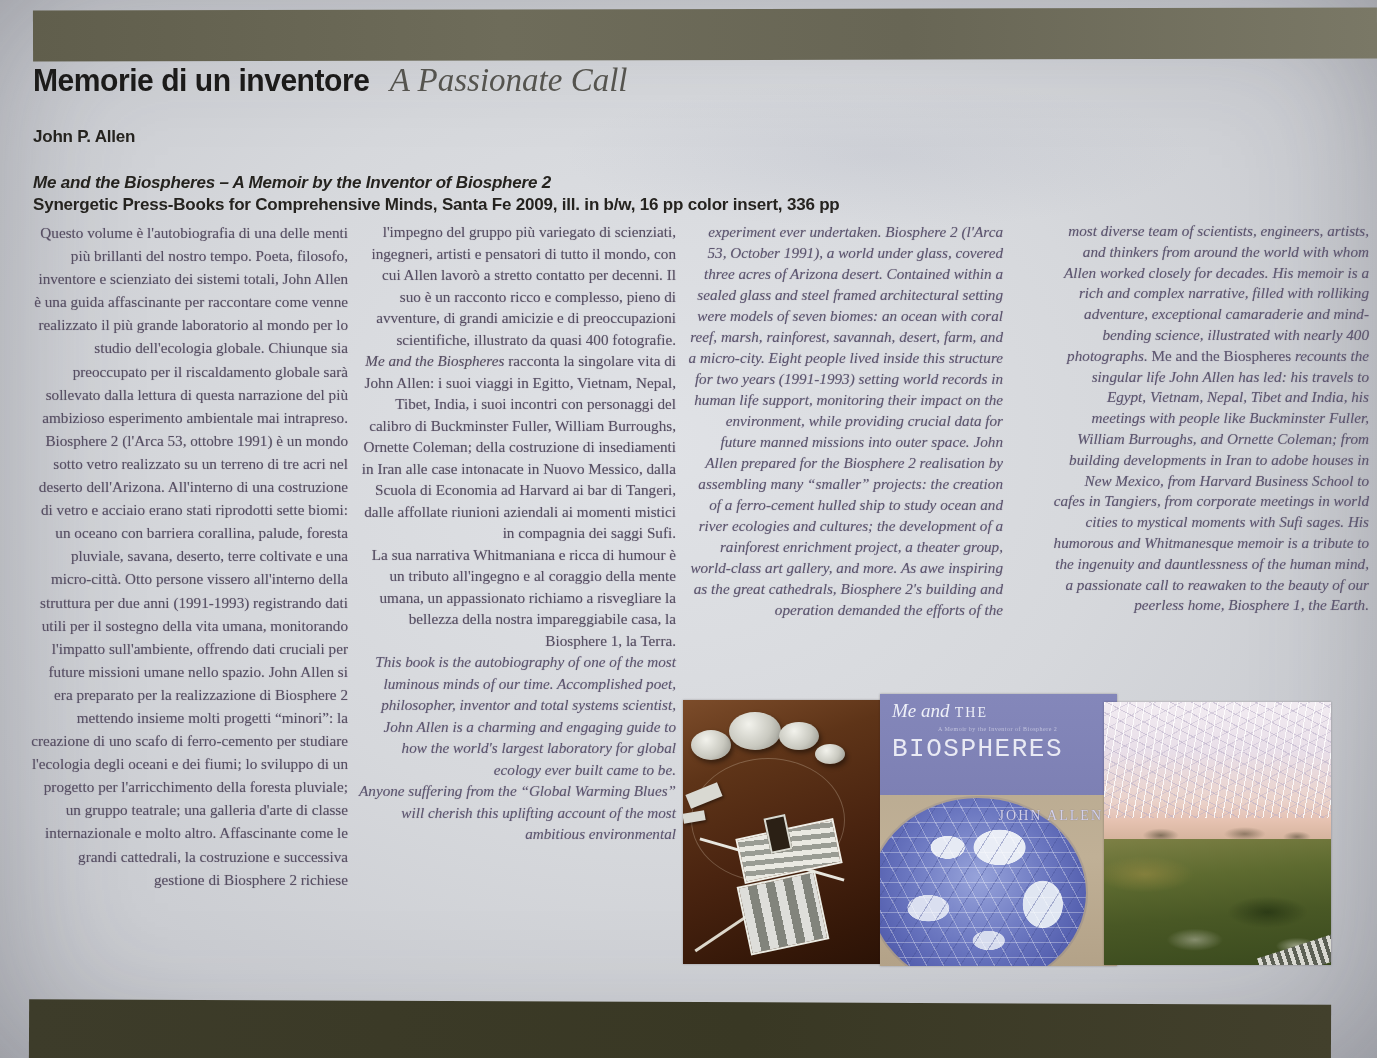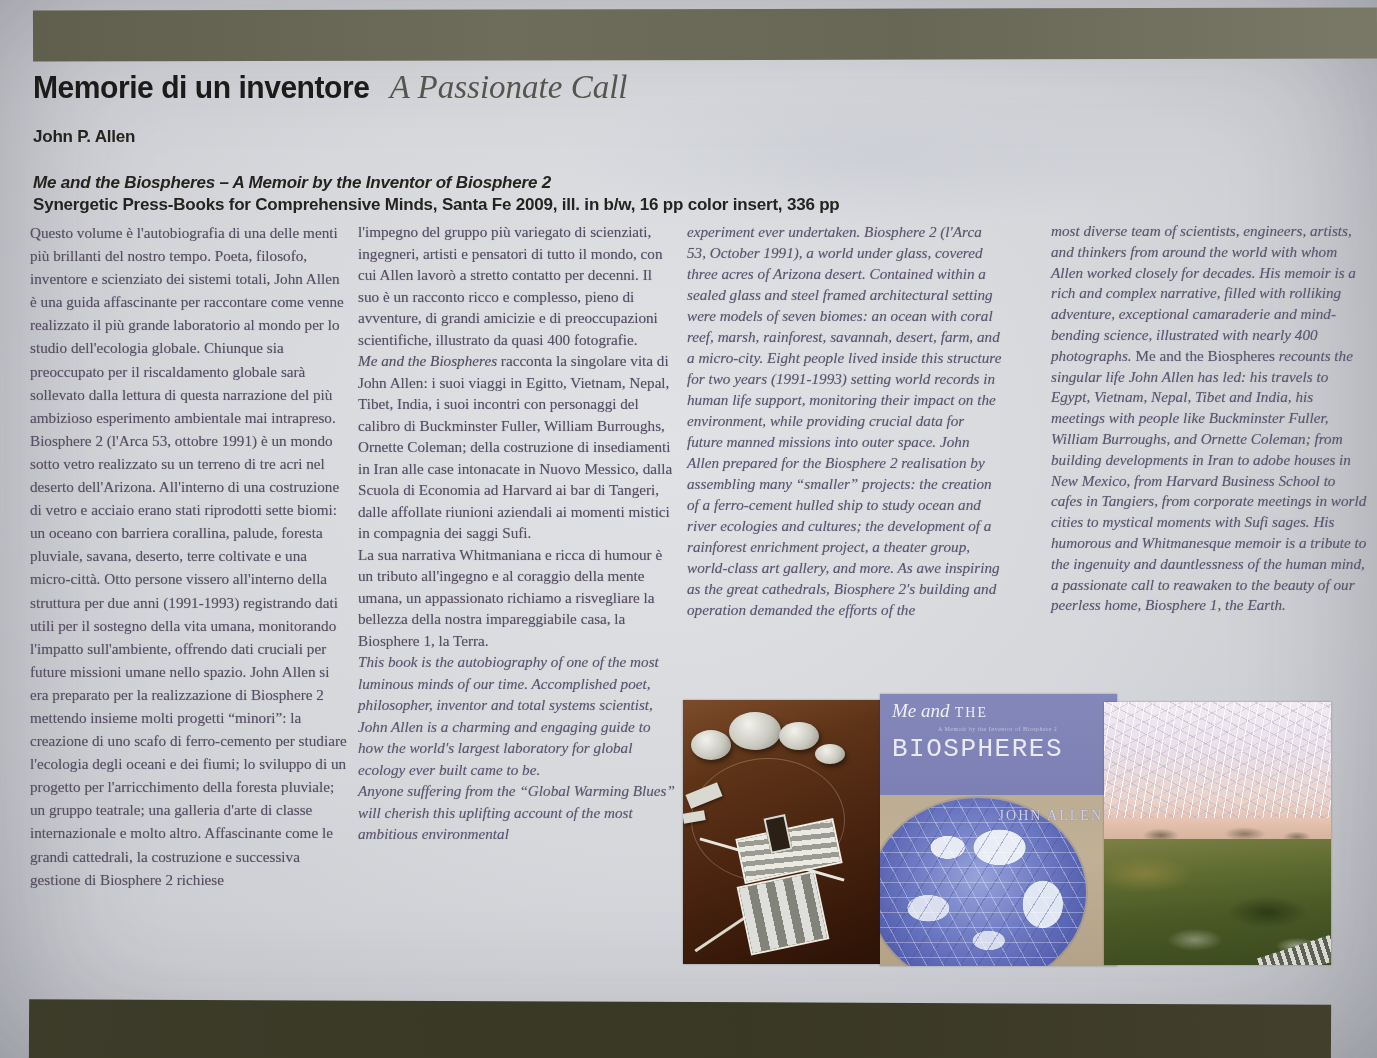--- a/index.html
+++ b/index.html
@@ -11,37 +11,37 @@
   }
   .bleed{position:absolute;left:560px;top:80px;width:640px;height:150px;
     background:radial-gradient(ellipse, rgba(150,155,175,.16), transparent 70%);}
   .top-bar{position:absolute;left:33px;top:9px;right:0;height:51px;
     background:linear-gradient(90deg,#605e4c 0%,#6e6c5a 35%,#686655 65%,#7a7866 100%);
     transform:rotate(-.12deg);}
   .bottom-bar{position:absolute;left:29px;top:1002px;width:1302px;height:70px;
     background:linear-gradient(90deg,#3d3c2a 0%,#393824 55%,#42402c 100%);
     transform:rotate(.25deg);}
   .header{position:absolute;left:33px;top:64px;width:1200px;}
-  h1{margin:0;font-size:31px;line-height:46px;white-space:nowrap;}
+  h1{margin:0;font-size:31px;line-height:32px;white-space:nowrap;}
   .t-it{font-family:"Liberation Sans",sans-serif;font-weight:bold;color:#1c1b1a;
     letter-spacing:-.5px;display:inline-block;transform:scaleX(.97);transform-origin:left;}
   .t-en{font-family:"Liberation Serif",serif;font-style:italic;font-weight:normal;
     color:#55544f;font-size:33px;margin-left:10px;}
   .byline{position:absolute;left:33px;top:126px;font-family:"Liberation Sans",sans-serif;
     font-weight:bold;font-size:17px;line-height:22px;color:#25231f;letter-spacing:-.2px;}
   .byline .bk{font-style:italic;margin-top:24px;}
   .col{position:absolute;top:221px;width:318px;font-size:15.2px;color:#574f63;
     text-shadow:0 0 1px rgba(88,80,104,.45);}
   .c1{left:30px;line-height:23.1px;}
   .c2{left:358px;line-height:21.5px;}
   .c3{left:687px;line-height:21px;width:316px;}
   .c4{left:1013px;line-height:20.8px;width:318px;margin-left:38px;}
   .ital{font-style:italic;color:#5d5670;}
   .roman{font-style:normal;}
-  .col p{margin:0;}
+  .col p{margin:0;text-align:right;}
   .col p.gap{}
   .btitle{font-style:italic;}
   
   figure{margin:0;position:absolute;overflow:hidden;box-shadow:0 0 2px rgba(40,30,30,.35);padding-left:40px;}
   .fig1{left:683px;top:700px;width:176px;height:264px;
     background:linear-gradient(160deg,#7c4c2a 0%,#5e3418 25%,#4a2410 55%,#341708 85%,#2a1206 100%);}
   .dome{position:absolute;border-radius:50%;
     background:radial-gradient(circle at 38% 32%, #f2f2ec 0%, #c9c9c0 55%, #8d8d85 100%);
     box-shadow:2px 3px 5px rgba(0,0,0,.45);}
   .ring{position:absolute;left:8px;top:58px;width:152px;height:122px;border-radius:50%;

